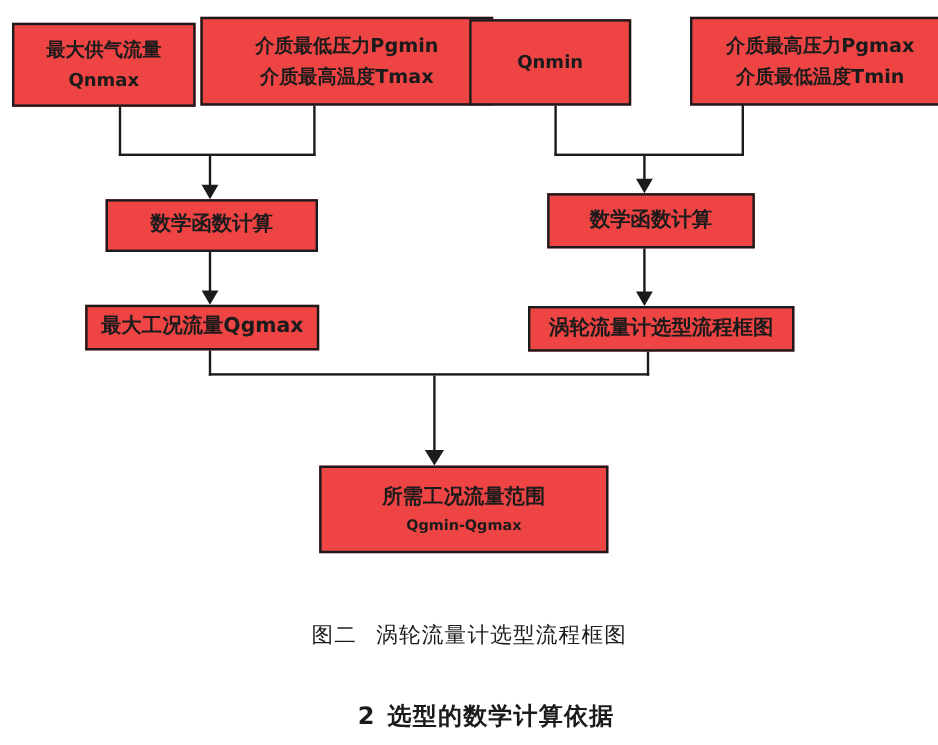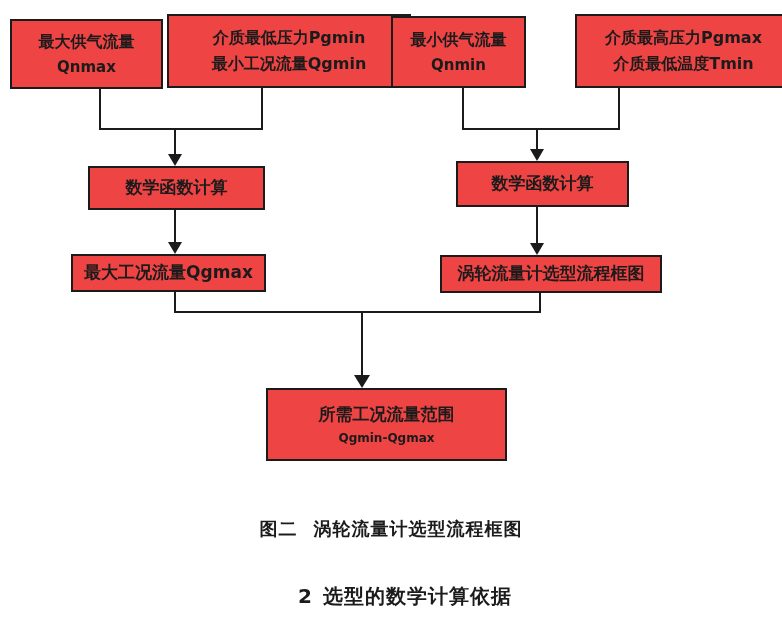--- a/index.html
+++ b/index.html
@@ -42,21 +42,21 @@
     border-left: 8px solid transparent;
     border-right: 8px solid transparent;
     border-top: 13px solid #1b1b1b;
   }
   .caption {
     position: absolute;
     top: 517px;
     left: 0;
     width: 100%;
     text-align: center;
-    font-weight: 700;
+    font-weight: 400;
     font-size: 18px;
     letter-spacing: 1px;
   }
   .caption .fig-label { margin-right: 16px; }
   .section-heading {
     position: absolute;
     top: 583px;
     left: 14px;
     width: 100%;
     text-align: center;
@@ -71,25 +71,24 @@
 
 <div class="canvas">
 
   <div class="fbox" style="left:10px; top:19px; width:153px; height:70px;">
     <div class="l1">最大供气流量</div>
     <div class="l2">Qnmax</div>
   </div>
 
   <div class="fbox" style="left:167px; top:14px; width:244px; height:74px;">
     <div class="l1">介质最低压力Pgmin</div>
-    <div class="l1">最小工况流量Qgmin</div>
+    <div class="l1">介质最高温度Tmax</div>
   </div>
 
   <div class="fbox" style="left:391px; top:16px; width:135px; height:72px;">
-    <div class="l1">最小供气流量</div>
     <div class="l2">Qnmin</div>
   </div>
 
   <div class="fbox" style="left:540px; top:14px; width:217px; height:74px;margin-left:35px;">
     <div class="l1">介质最高压力Pgmax</div>
     <div class="l1">介质最低温度Tmin</div>
   </div>
 
   <div class="vline" style="left:99px; top:89px; width:2px; height:41px;"></div>
   <div class="vline" style="left:261px; top:88px; width:2px; height:42px;"></div>

